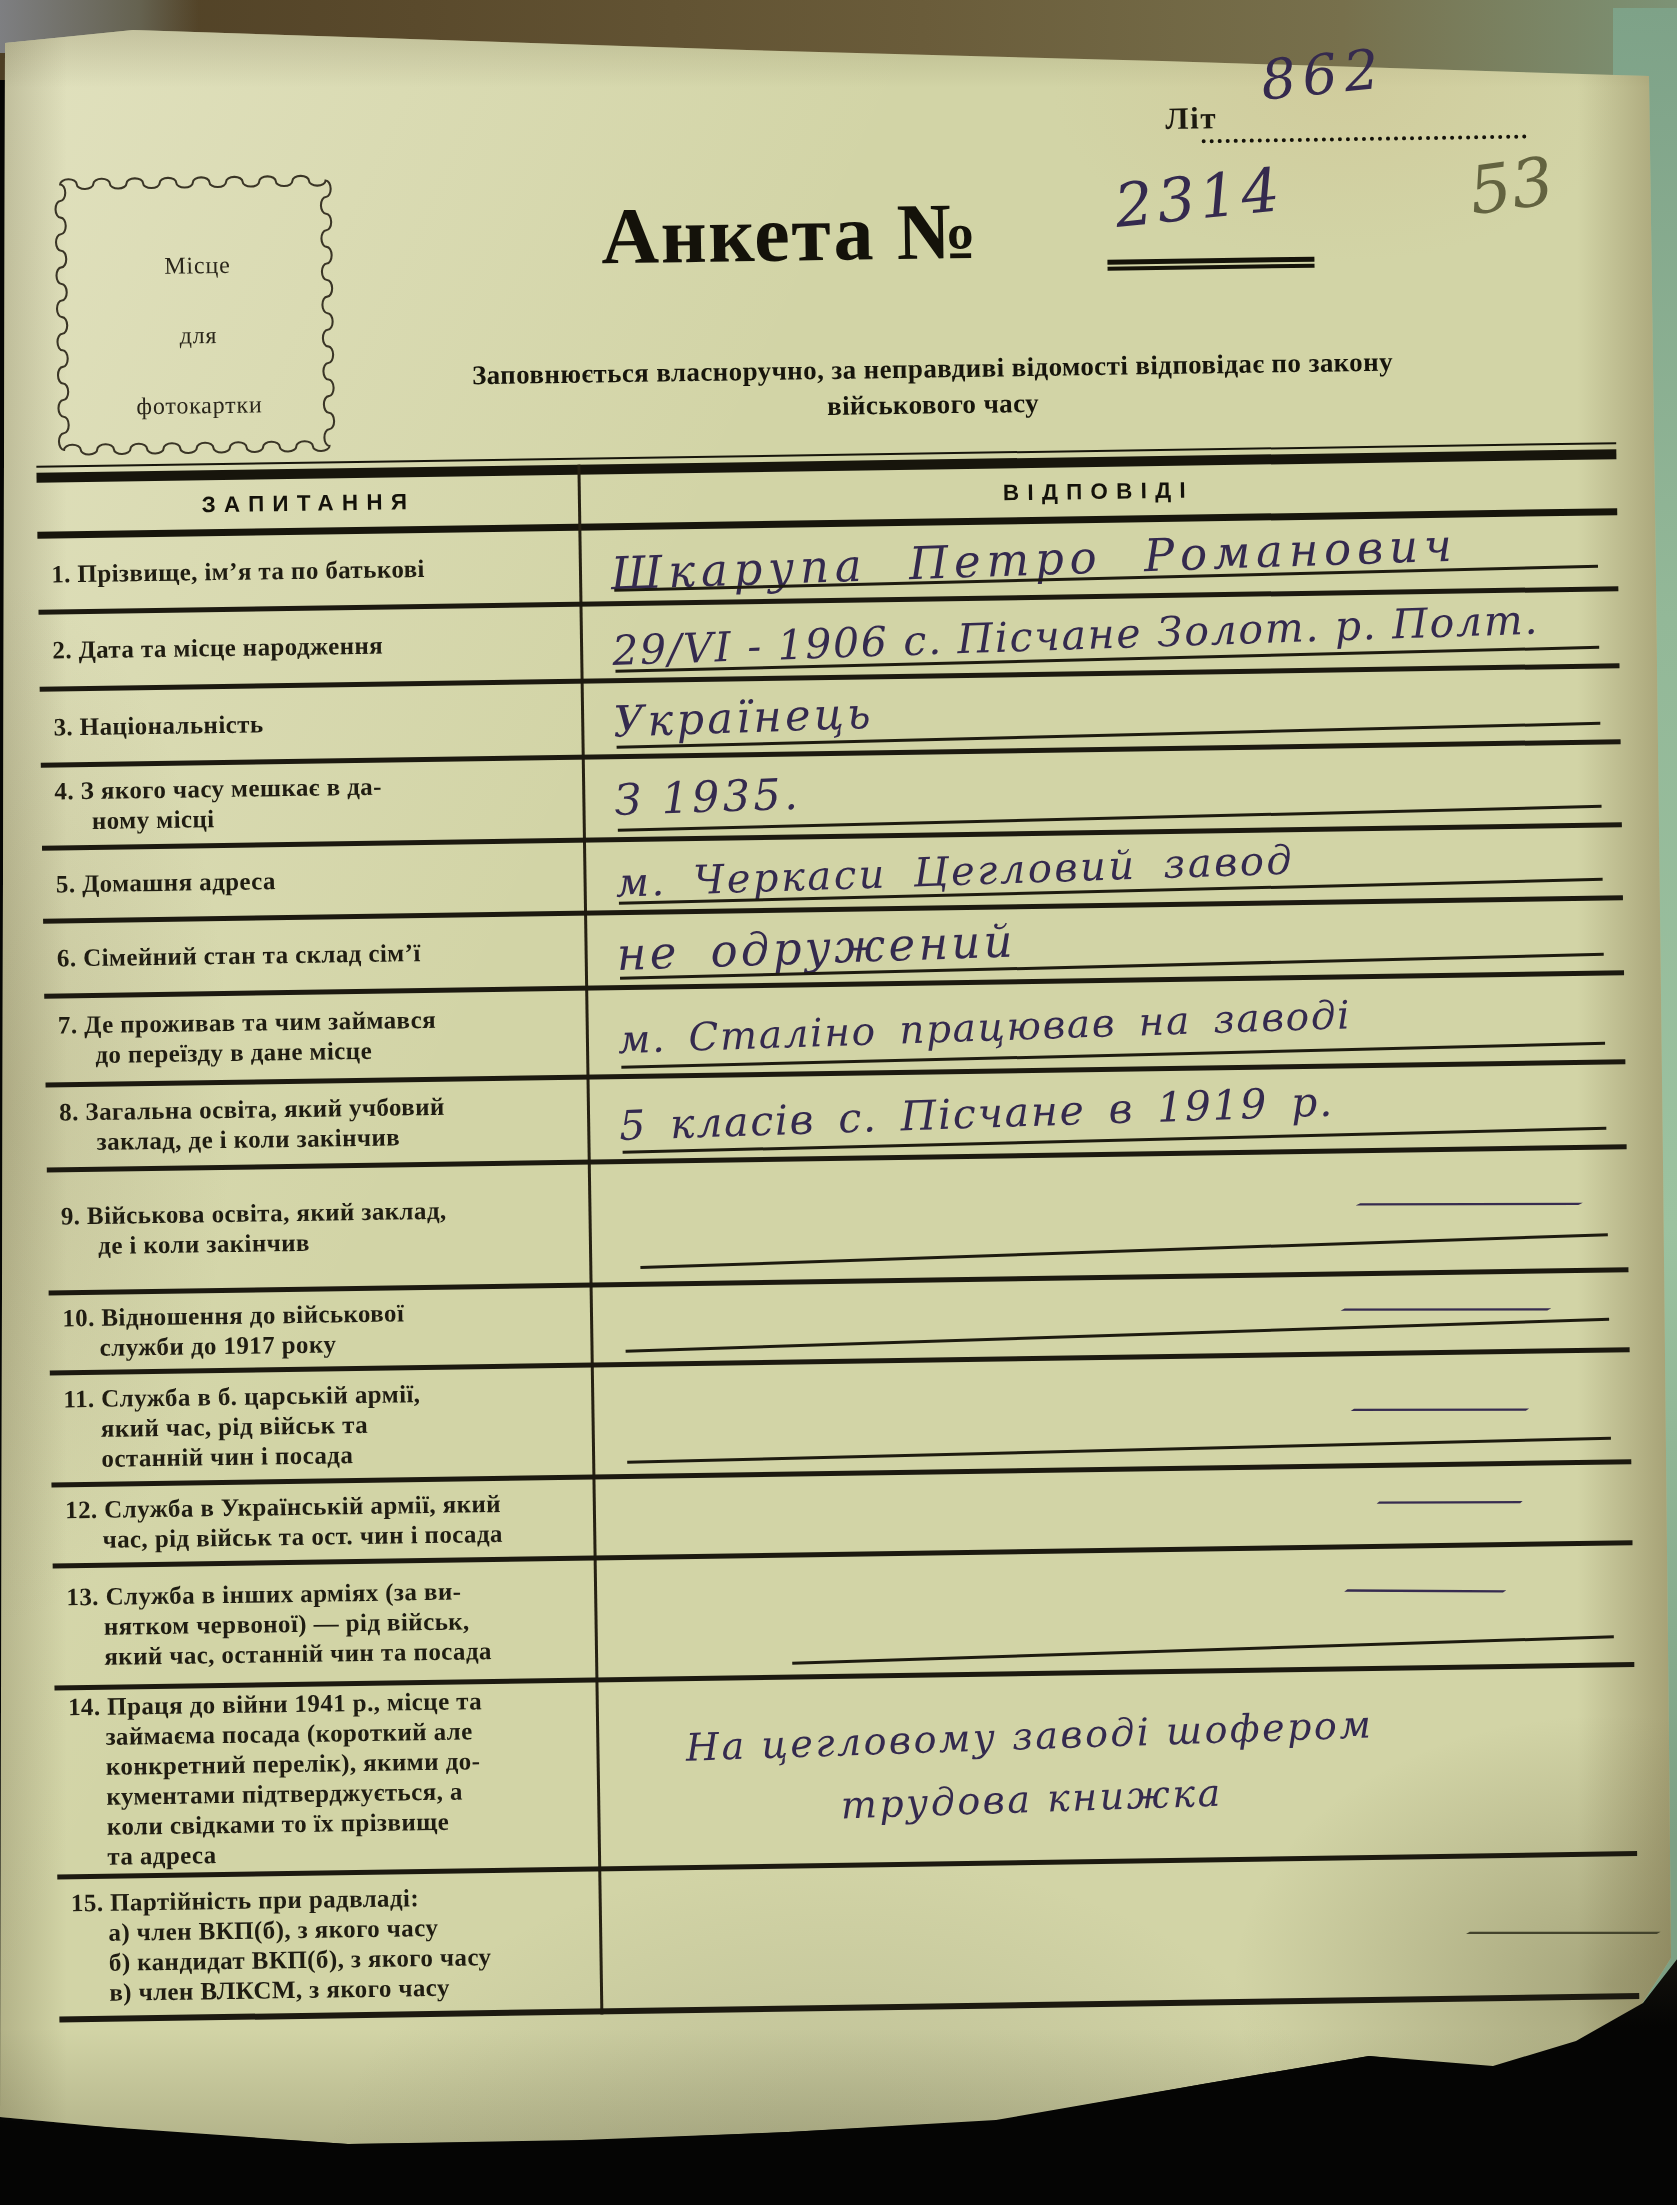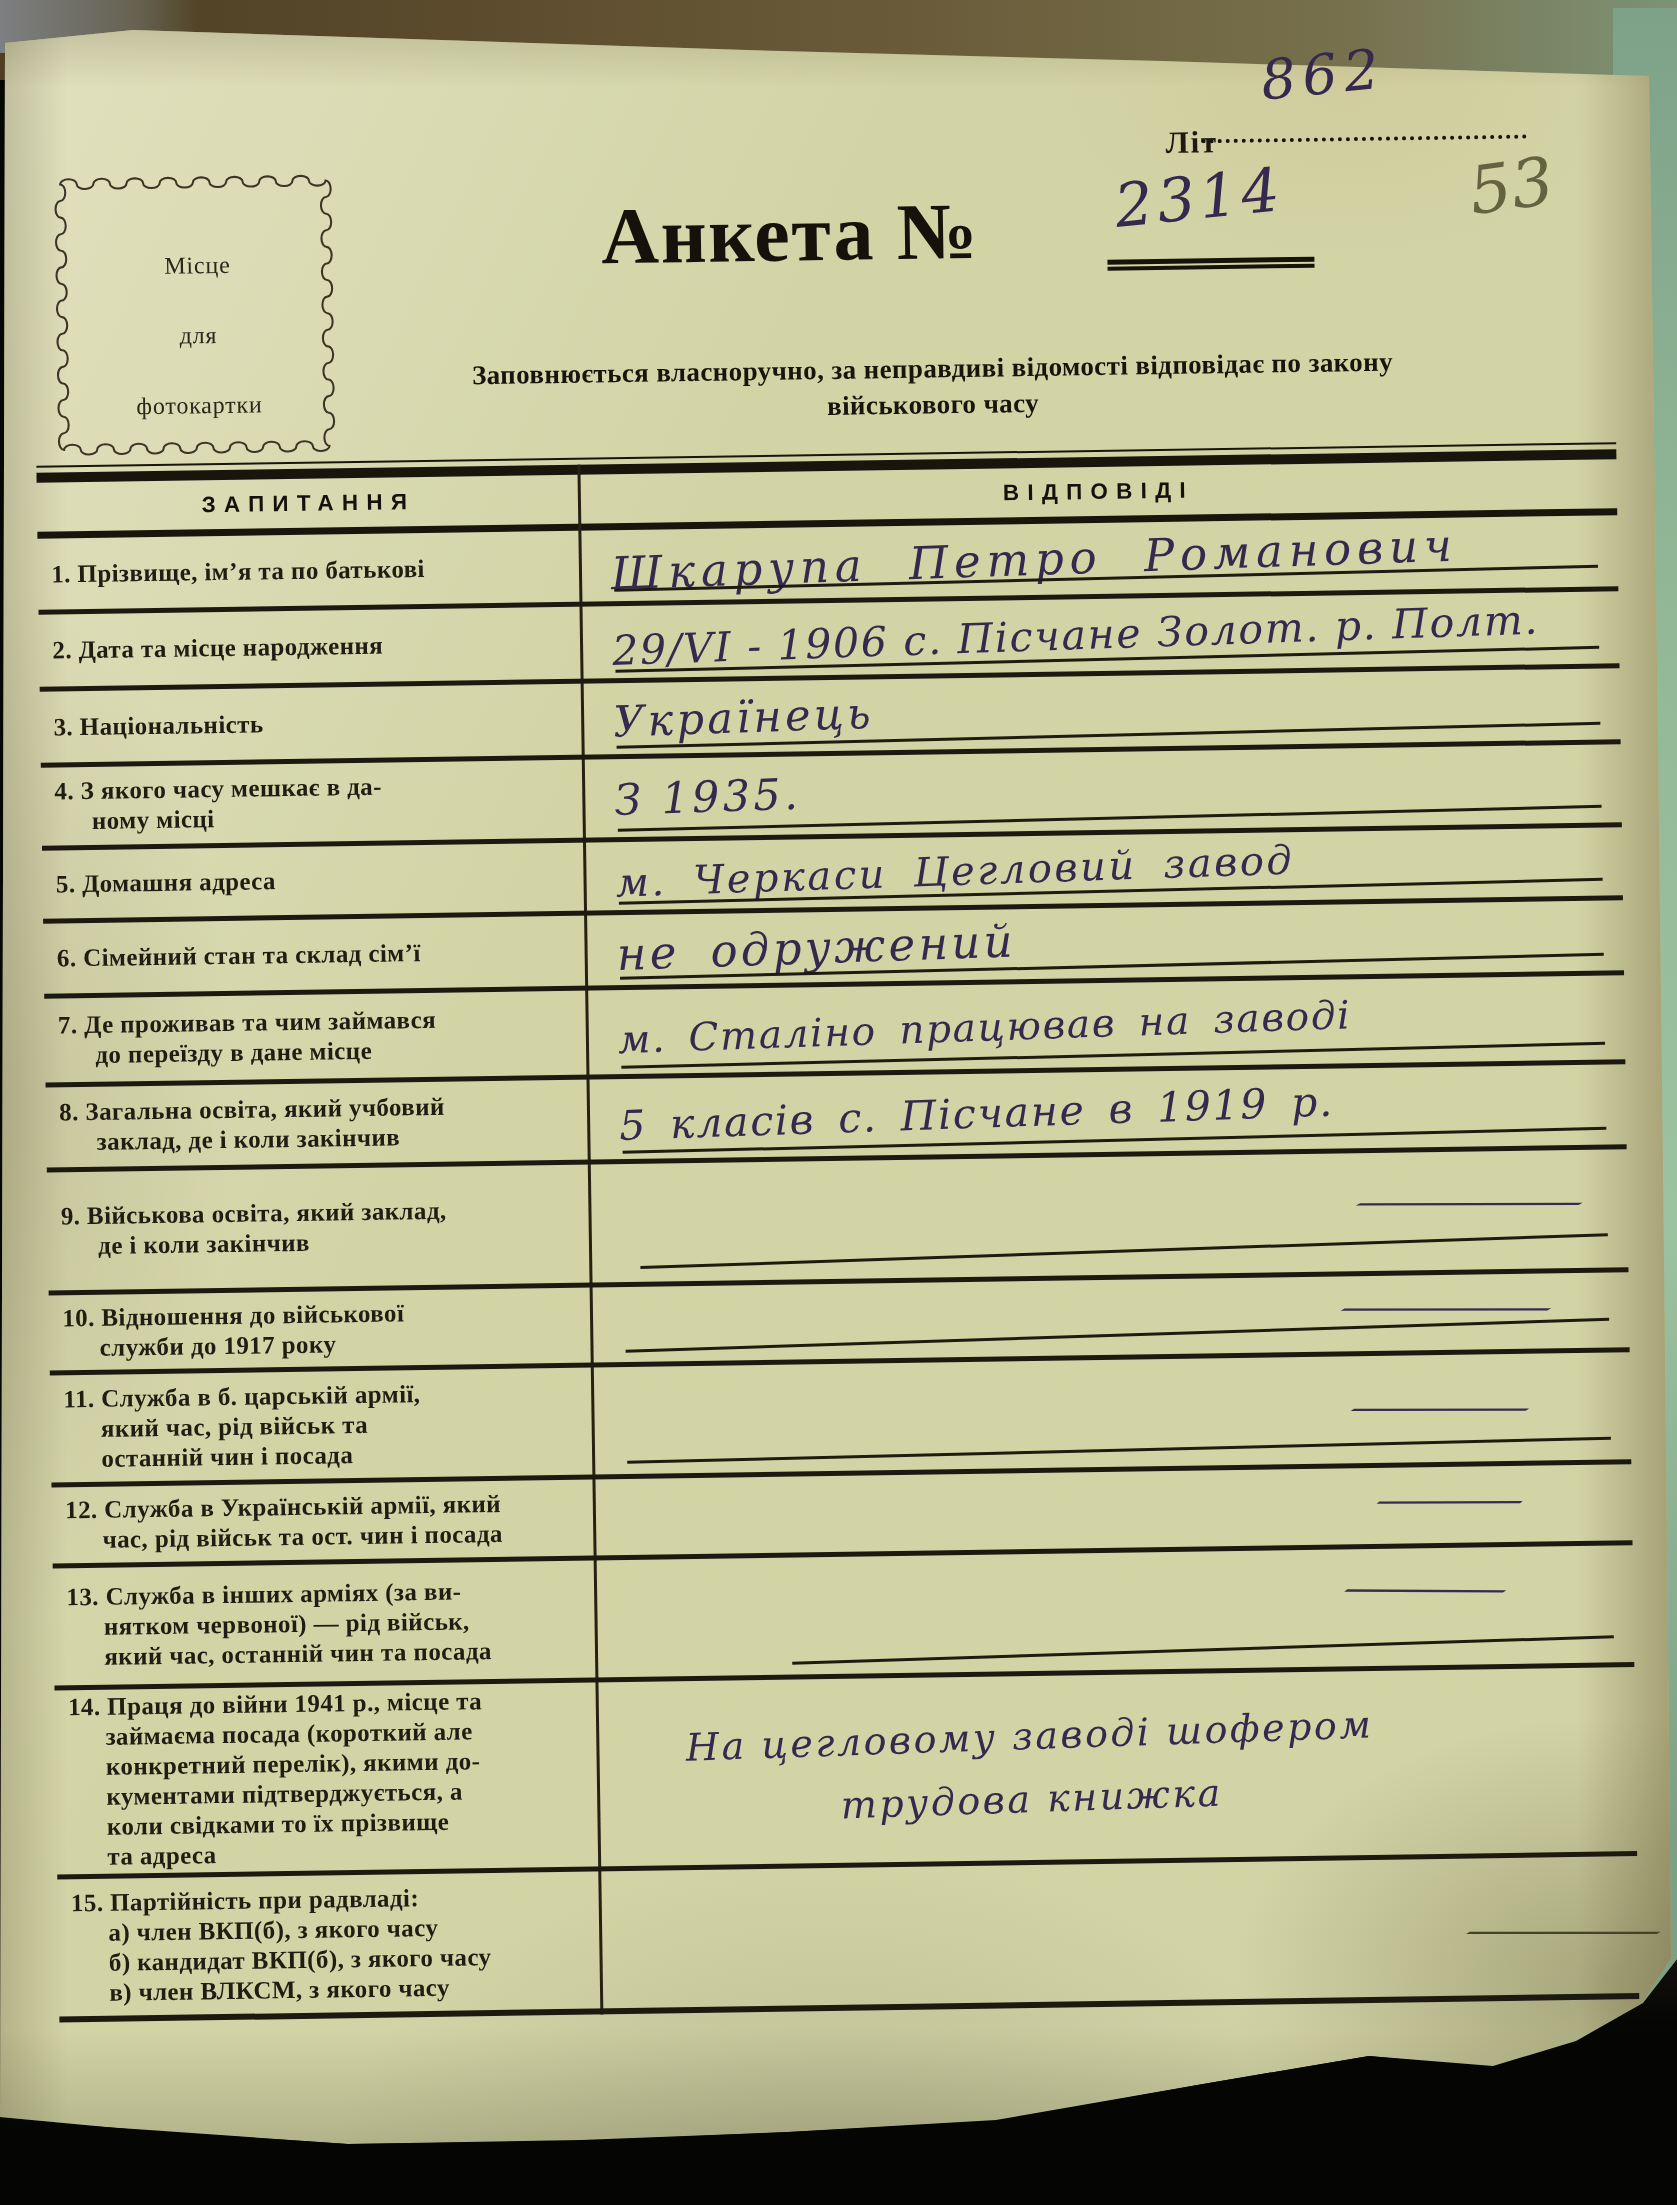--- a/index.html
+++ b/index.html
@@ -28,21 +28,21 @@
       radial-gradient(ellipse 747px 498px at 50% 100%, rgba(110,110,85,.25), transparent 70%),
       radial-gradient(ellipse 332px 747px at 0% 50%, rgba(120,110,70,.20), transparent 70%),
       linear-gradient(to right, rgba(70,60,30,.22) 0%, transparent 4%, transparent 94%, rgba(100,85,45,.40) 99.5%),
       linear-gradient(to bottom, rgba(90,80,45,.30) 0%, transparent 4%, transparent 92%, rgba(70,65,40,.30) 99%),
       linear-gradient(115deg, rgba(240,238,215,.5) 0%, transparent 35%),
       #d2d4a6;}
   
   .content{position:absolute;left:0;top:0;width:1678px;height:2205px;
     transform:rotate(-0.85deg);transform-origin:830px 1245px;color:#1d1a10;}
   
-  .lit-label{position:absolute;left:1182px;top:106px;font-size:31px;font-weight:bold;letter-spacing:1.7px;margin-top:24px;}
+  .lit-label{position:absolute;left:1182px;top:106px;font-size:31px;font-weight:bold;letter-spacing:1.7px;}
   .lit-line{position:absolute;left:1218px;top:108px;width:325px;height:37px;
     border-bottom:4.1px dotted #15130a;}
   .lit-value{position:absolute;left:1278px;top:50px;font-style:italic;font-size:55px;
     color:#352a4e;transform:rotate(-5deg);letter-spacing:6.6px;font-family:"DejaVu Serif",serif;}
   .corner-number{position:absolute;left:1485px;top:158px;font-style:italic;font-size:66px;
     color:#50502f;opacity:.85;transform:rotate(-7deg);font-family:"DejaVu Serif",serif;}
   .doc-title{position:absolute;left:616px;top:188px;font-size:80px;font-weight:bold;
     letter-spacing:1.7px;color:#14120a;}
   .title-number{position:absolute;left:1130px;top:168px;font-style:italic;font-size:60px;
     color:#342a4e;transform:rotate(-5deg);letter-spacing:4.1px;font-family:"DejaVu Serif",serif;}

